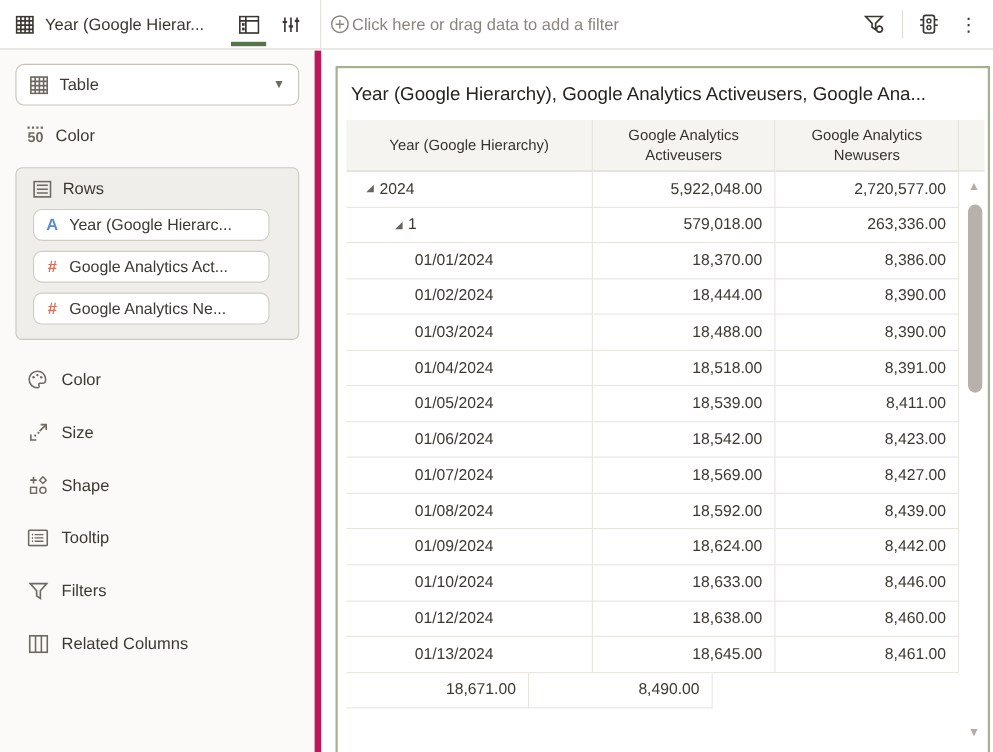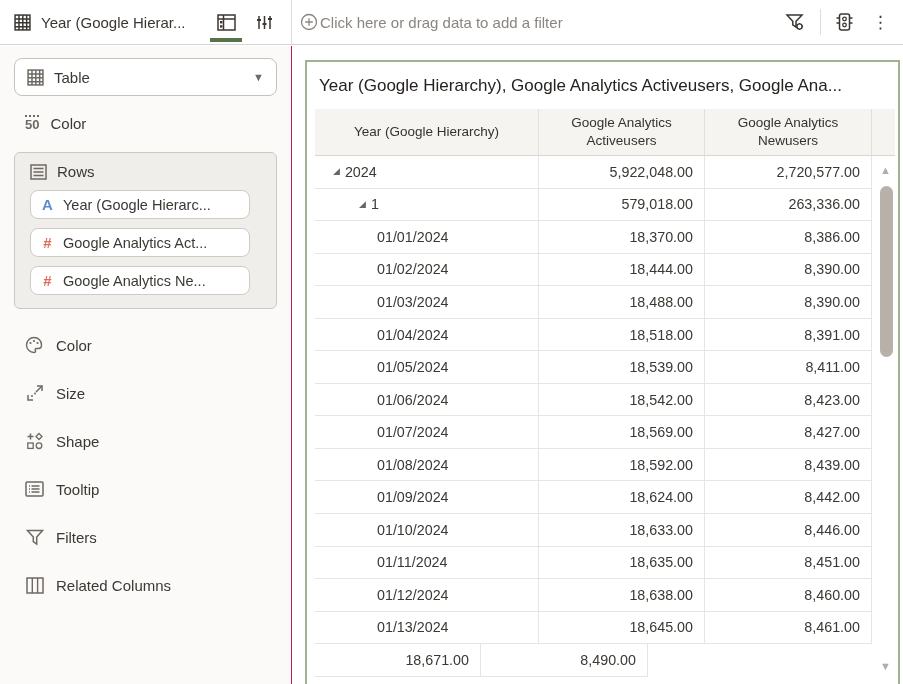--- a/index.html
+++ b/index.html
@@ -20,21 +20,21 @@
   .topbar-right { flex:1; display:flex; padding:0 10px 0 8px; }
   .filter-bar { flex:1; display:flex; align-items:center; gap:2px;
     color:#8a857f; font-size:15px; cursor:pointer; }
   .tb-right-icons { display:flex; align-items:center; gap:14px; }
   .tb-divider { width:1px; height:26px; background:#e0ddd8; }
   .kebab { font-size:17px; color:#3a3632; letter-spacing:0; line-height:1;
     padding:0 4px; cursor:pointer; }
 
   
   .sidebar { position:absolute; left:0; top:46px; width:292px; height:638px;
-    background:#fbfaf8; border-right:1px solid #be185d; padding:12px 14px; }
+    background:#fbfaf8; border-right:6px solid #be185d; padding:12px 14px; }
   .viz-select { height:38px; background:#fff; border:1px solid #c6c2bb;
     border-radius:8px; display:flex; align-items:center; padding:0 12px;
     gap:10px; font-size:15px; cursor:pointer; }
   .viz-select .chev { margin-left:auto; color:#6e6963; font-size:11px; }
   .tile-row { height:42px; display:flex; align-items:center; gap:11px;
     padding-left:11px; margin-top:6px; font-size:15px; cursor:pointer; }
   .tile-ic { font-size:13px; font-weight:bold; color:#6e6963;
     border-top:2px dotted #6e6963; padding-top:1px; line-height:1; }
   .rows-panel { margin-top:8px; background:#f0eeea; border:1px solid #ccc8c1;
     border-radius:6px; padding:10px 26px 4px 15px; }
@@ -372,28 +372,20 @@
           <div class="trow">
             <div class="td c0 lvl2">
               <span>01/10/2024</span>
             </div>
             <div class="td c1 num">18,633.00</div>
             <div class="td c2 num">8,446.00</div>
             <div class="td cf filler"></div>
           </div>
           <div class="trow">
             <div class="td c0 lvl2">
-              <span>01/11/2024</span>
-            </div>
-            <div class="td c1 num">18,635.00</div>
-            <div class="td c2 num">8,451.00</div>
-            <div class="td cf filler"></div>
-          </div>
-          <div class="trow">
-            <div class="td c0 lvl2">
               <span>01/12/2024</span>
             </div>
             <div class="td c1 num">18,638.00</div>
             <div class="td c2 num">8,460.00</div>
             <div class="td cf filler"></div>
           </div>
           <div class="trow">
             <div class="td c0 lvl2">
               <span>01/13/2024</span>
             </div>

